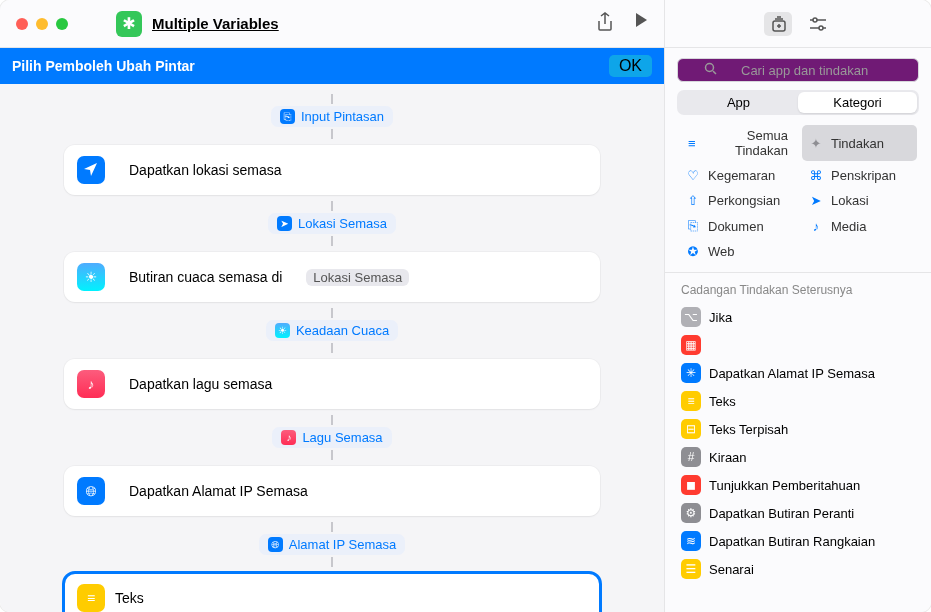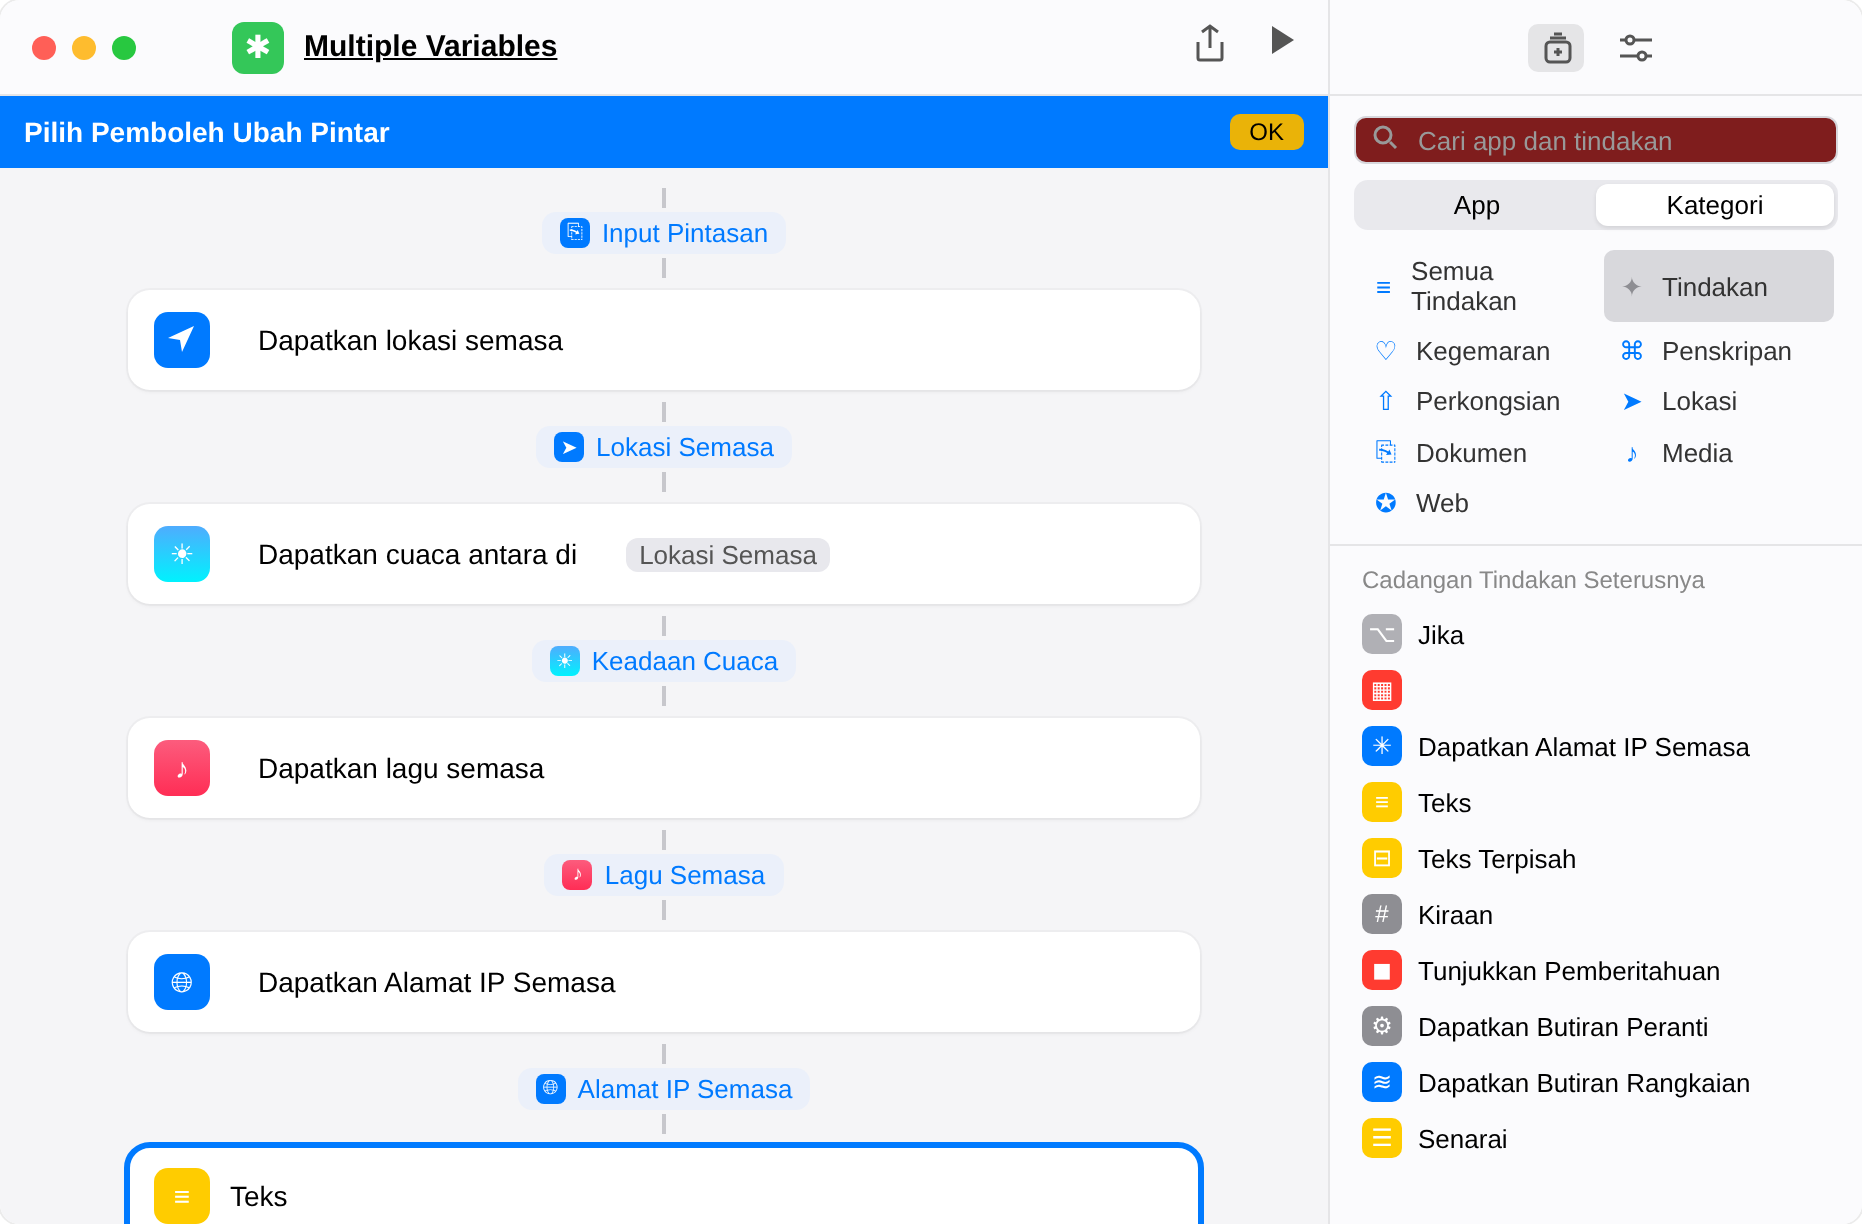--- a/index.html
+++ b/index.html
@@ -52,25 +52,25 @@
       color: #fff;
       height: 36px;
       display: flex;
       align-items: center;
       padding: 0 12px;
       font-weight: 600;
       font-size: 14px;
     }
     .subbar .ok-btn {
       margin-left: auto;
-      background: #eab308;
+      background: #0ea5e9;
       color: #000;
       border-radius: 5px;
       padding: 2px 10px;
-      font-size: 12px;
+      font-size: 16px;
       font-weight: 500;
     }
     .workflow {
       flex: 1;
       overflow-y: auto;
       padding: 10px 0 20px 0;
       position: relative;
     }
     .connector {
       width: 2px;
@@ -154,27 +154,27 @@
     }
     .rt-btn {
       width: 28px; height: 24px;
       border-radius: 5px;
       display: flex; align-items: center; justify-content: center;
       color: #555;
     }
     .rt-btn.active { background: #e5e5e7; }
     .search-box {
       margin: 10px 12px 8px;
-      background: #7f1d1d;
+      background: #701a75;
       border: 1px solid #d7d7dc;
       border-radius: 6px;
       display: flex;
       align-items: center;
-      padding: 3px 8px;
-      gap: 10px;
+      padding: 3px 26px;
+      gap: 24px;
       color: #999;
       font-size: 13px;
     }
     .seg-control {
       margin: 0 12px 10px;
       display: flex;
       background: #e9e9ed;
       border-radius: 7px;
       padding: 2px;
       font-size: 13px;
@@ -188,21 +188,21 @@
       display: grid;
       grid-template-columns: 1fr 1fr;
       gap: 4px 8px;
       font-size: 13px;
     }
     .cat-item {
       display: flex; align-items: center; gap: 7px;
       padding: 3px 6px; border-radius: 5px;
       color: #007aff;
     }
-    .cat-item .cat-label { color: #333; }
+    .cat-item .cat-label { color: #333; text-align: right; }
     .cat-item.selected { background: #d8d8dc; }
     .cat-icon { width: 16px; text-align: center; }
     .suggestion-header {
       color: #888; font-size: 12px; padding: 10px 16px 6px; font-weight: 500;
       border-top: 1px solid #e5e5e7;
     }
     .suggestions { padding: 0 10px; }
     .sug-item {
       display: flex; align-items: center; gap: 8px;
       padding: 4px 6px; font-size: 13px; border-radius: 5px;
@@ -268,21 +268,21 @@
       </div>
       <div class="connector"></div>
       <div class="pill">
         <span class="pill-icon" style="background:#007aff">➤</span>
         <span>Lokasi Semasa</span>
       </div>
       <div class="connector"></div>
 
       <div class="action-card">
         <div class="action-icon ai-weather">☀</div>
-        <span>Dapatkan cuaca antara di</span>
+        <span>Butiran cuaca semasa di</span>
         <span class="inline-token">Lokasi Semasa</span>
       </div>
       <div class="connector"></div>
       <div class="pill">
         <span class="pill-icon" style="background:linear-gradient(#4facfe,#00f2fe)">☀</span>
         <span>Keadaan Cuaca</span>
       </div>
       <div class="connector"></div>
 
       <div class="action-card">

